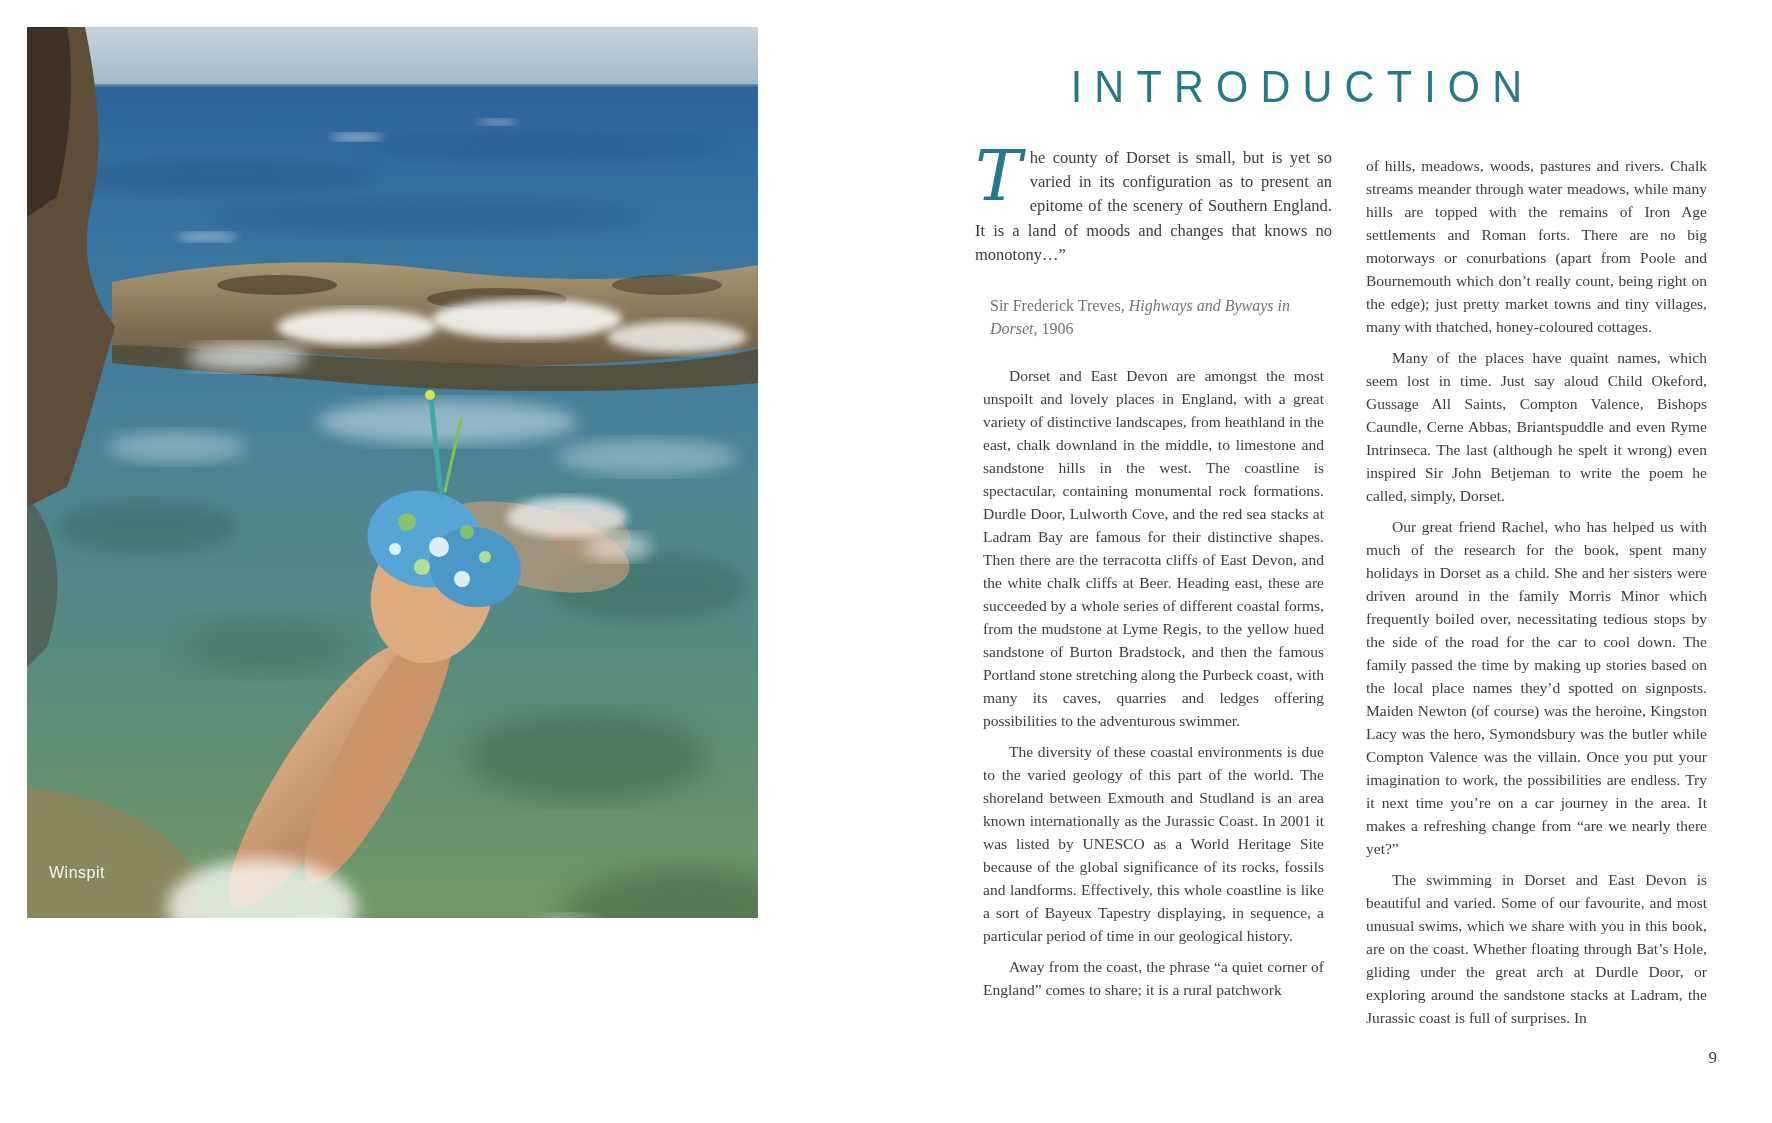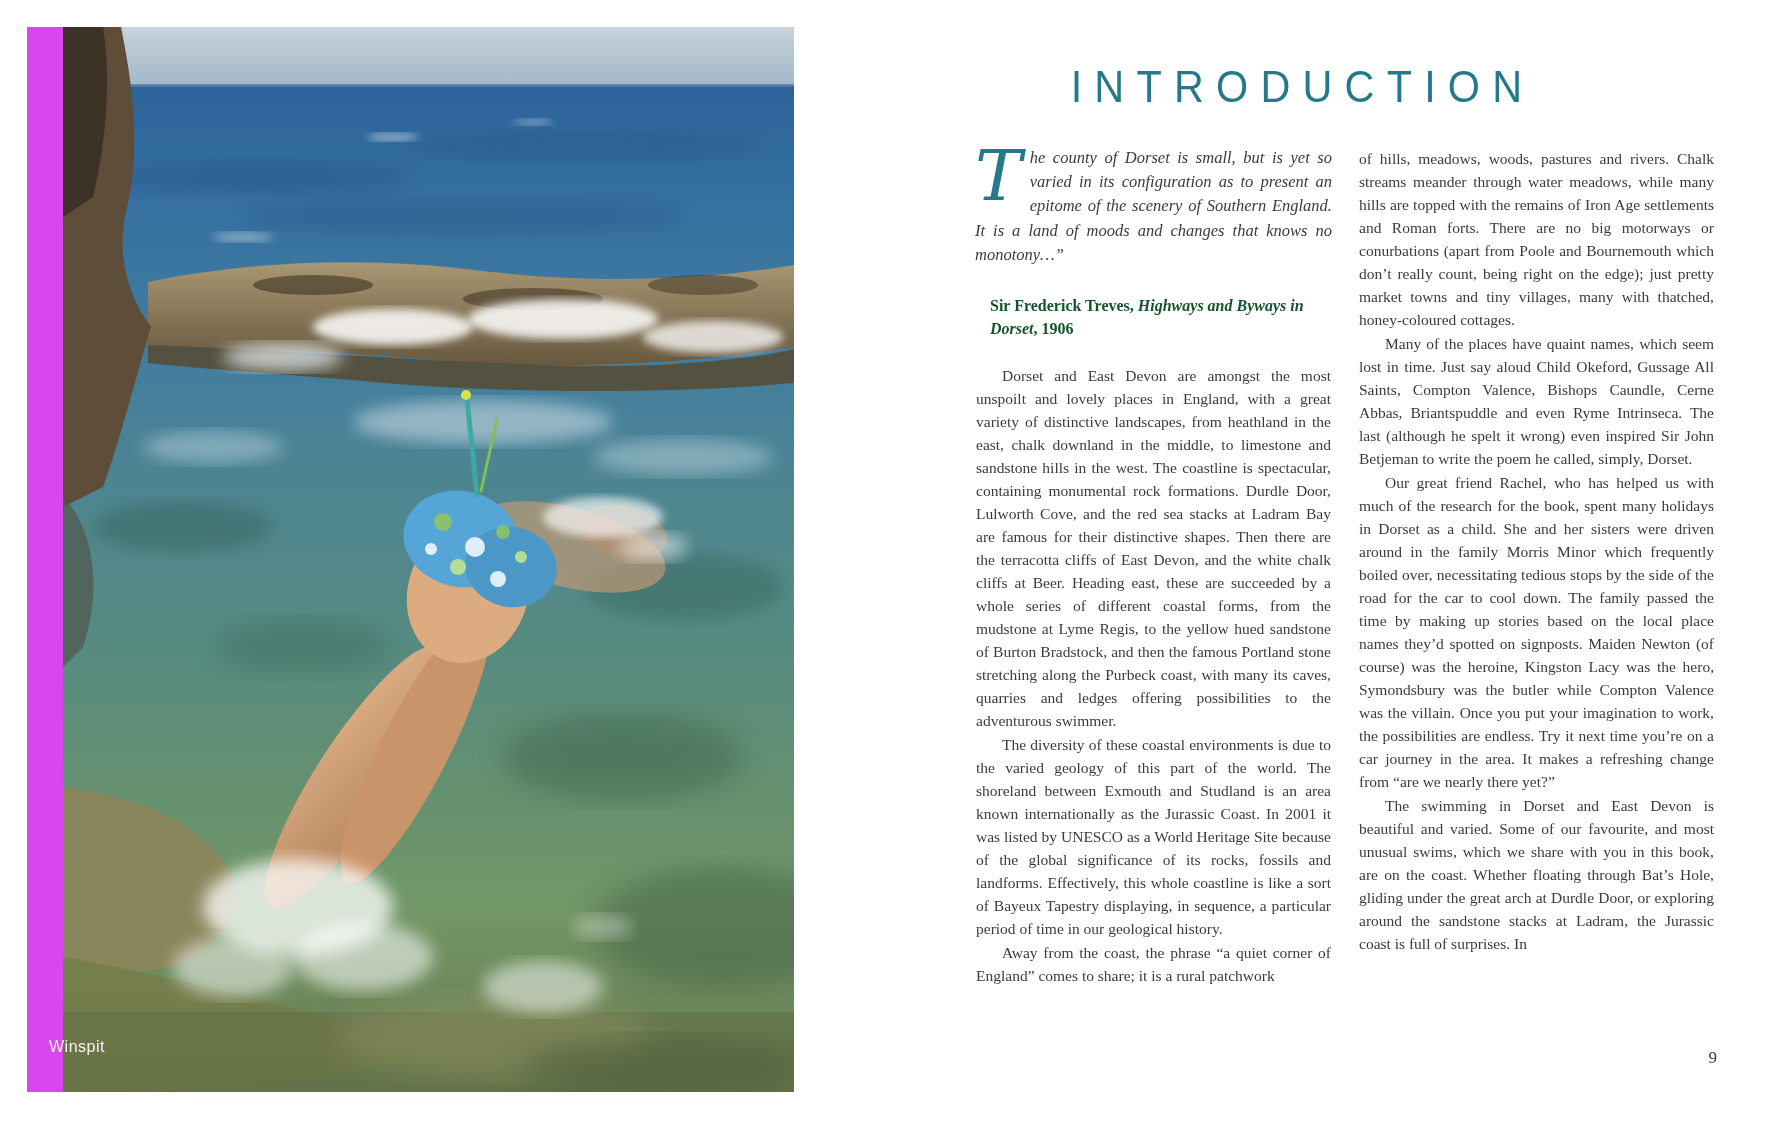--- a/index.html
+++ b/index.html
@@ -2,59 +2,59 @@
 <html><head>
 <meta charset="utf-8">
 <style>
   html,body{margin:0;padding:0;}
   body{
     width:1772px;height:1123px;position:relative;background:#ffffff;
     font-family:"Liberation Serif",serif;overflow:hidden;
   }
   
   .photo{
-    position:absolute;left:27px;top:27px;width:731px;height:1065px;
-    overflow:hidden;background:#d946ef;padding-left:36px;
+    position:absolute;left:27px;top:27px;width:731px;height:891px;
+    overflow:hidden;background:#d946ef;
   }
   .photo svg{display:block;width:731px;height:1065px;}
   .photo-caption{
     position:absolute;left:22px;bottom:36px;
     font-family:"Liberation Sans",sans-serif;font-size:16px;font-weight:400;
     color:#ffffff;opacity:.92;letter-spacing:.5px;
   }
   
   .right-page{position:absolute;left:860px;top:18px;width:885px;height:1072px;}
   .page-title{
     position:absolute;top:44px;left:0;width:100%;
     text-align:center;
     font-family:"Liberation Sans",sans-serif;
     font-size:44px;font-weight:300;letter-spacing:13px;
     color:#26798a;transform:scaleX(.94);
   }
   .text-block{position:absolute;left:115px;top:128px;width:740px;height:950px;}
   .columns{display:flex;gap:26px;height:100%;overflow:hidden;}
   .col{width:357px;}
   .body-text p{
-    margin:1px;font-size:15.5px;line-height:23px;color:#3b3b3b;
+    margin:8px;font-size:15.5px;line-height:23px;color:#3b3b3b;
     text-align:justify;text-indent:26px;
   }
   .body-text p.no-indent{text-indent:0;}
   
   .quote{position:relative;margin:0 0 18px 0;min-height:126px;}
   .quote-lead{float:left;padding:2px 8px 0 0;position:relative;}
   .dropcap{
     font-family:"DejaVu Serif",serif;font-style:italic;
     font-size:70px;line-height:.82;color:#26798a;display:block;
   }
   .quote-text{
-    font-style:italic;font-size:16.5px;line-height:24.2px;color:#3b3b3b;
+    font-size:16.5px;line-height:24.2px;color:#3b3b3b;
     text-align:justify;display:block;
   }
   .attribution{
-    margin:22px 0 24px 15px;font-size:16px;line-height:23px;color:#14532d;font-weight:bold;
+    margin:22px 0 24px 15px;font-size:16px;line-height:23px;color:#737373;
   }
   .attribution .italic{font-style:italic;}
   .page-number{
     position:absolute;right:28px;bottom:22px;
     font-size:17px;color:#3b3b3b;
   }
 </style>
 </head>
 <body>
 

